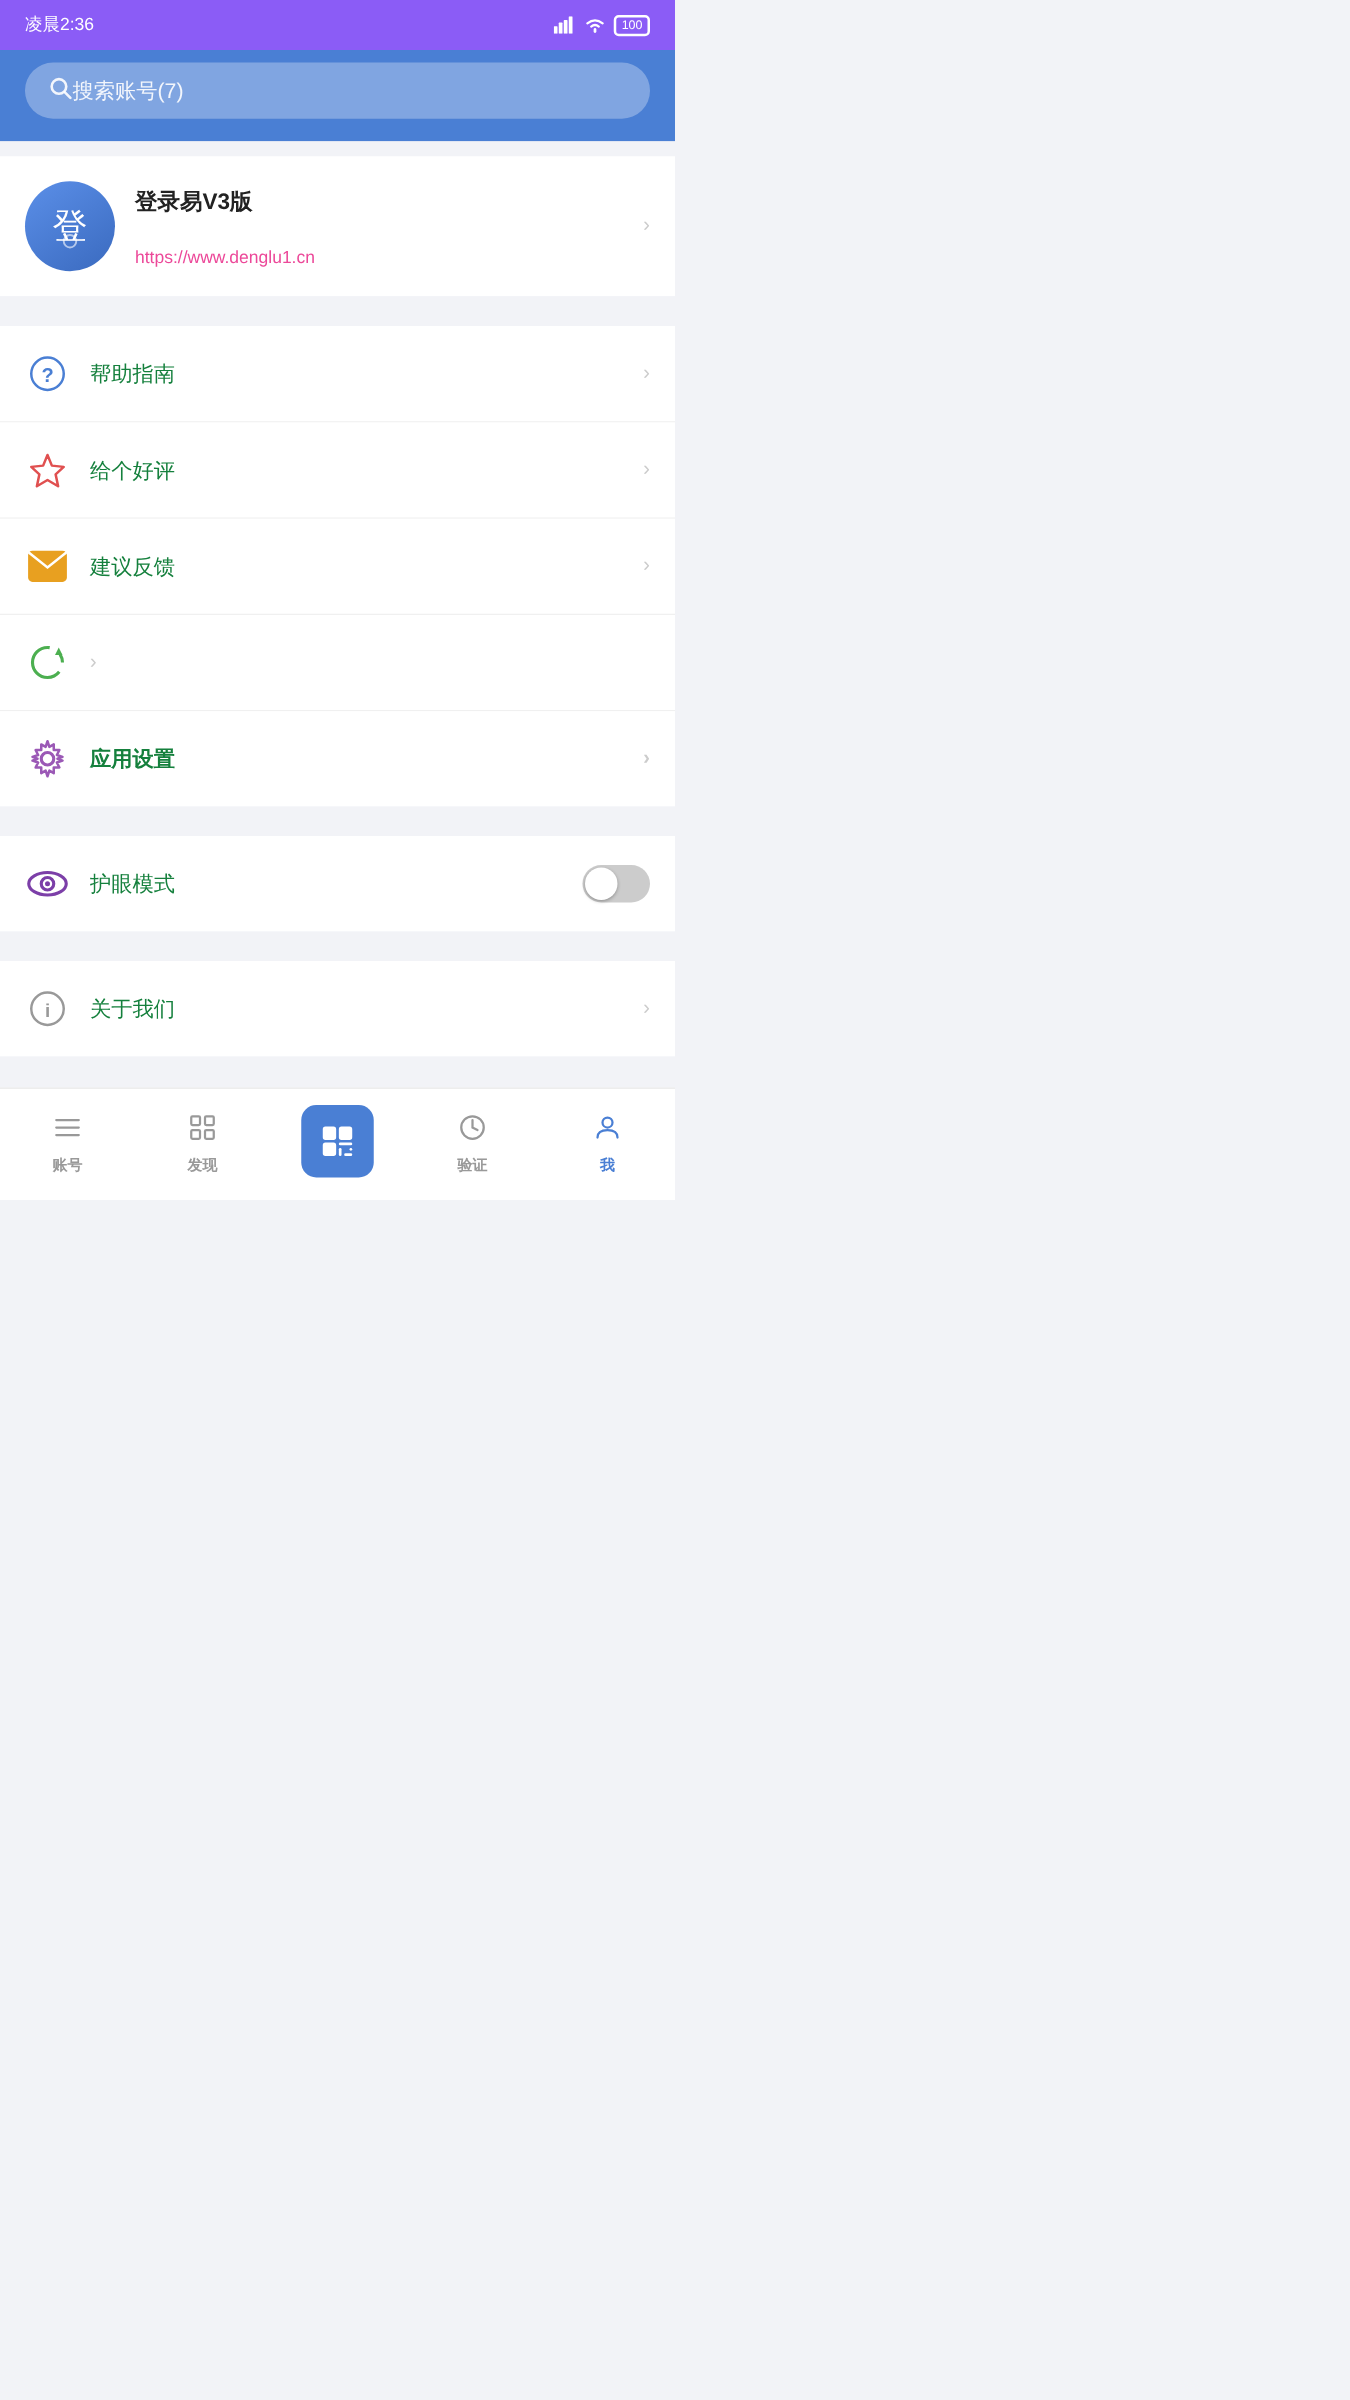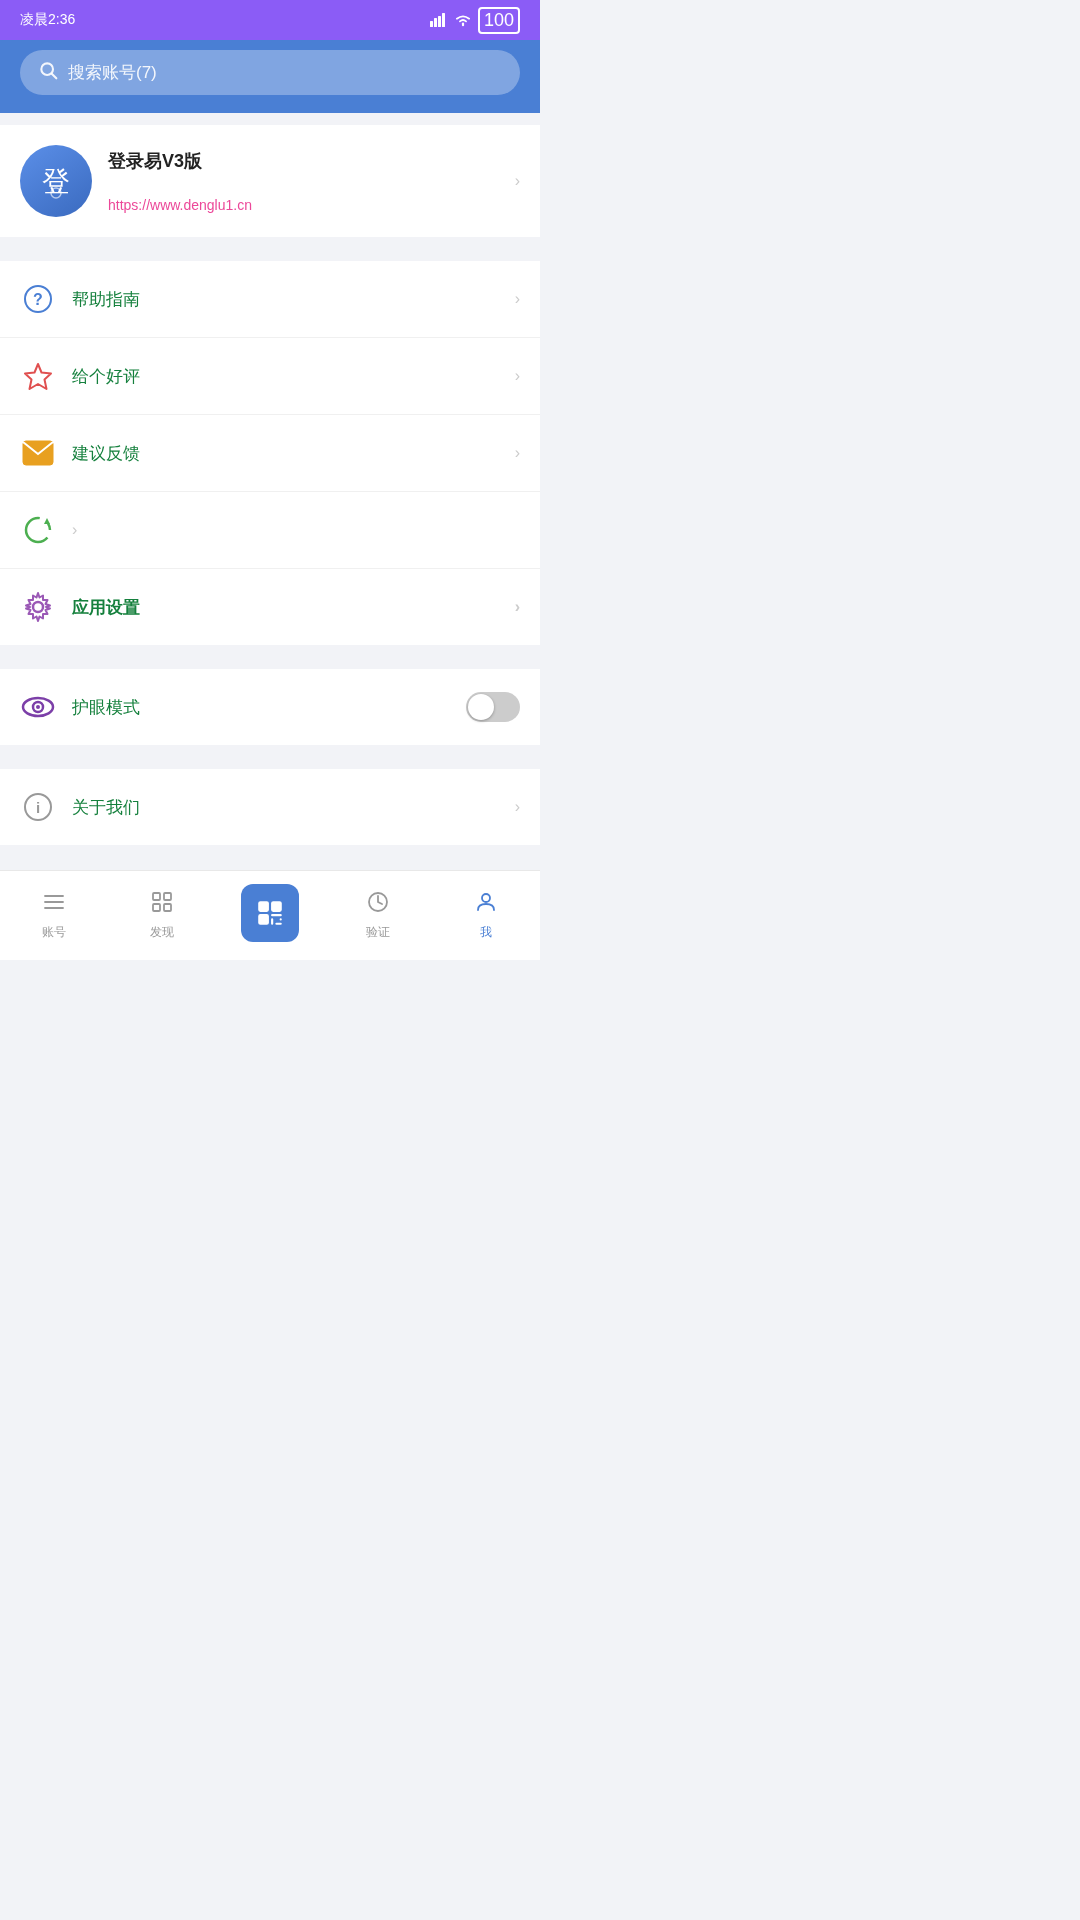--- a/index.html
+++ b/index.html
@@ -28,36 +28,35 @@
     }
     .status-icons {
       display: flex;
       align-items: center;
       gap: 6px;
     }
     .battery-box {
       border: 2px solid white;
       border-radius: 4px;
       padding: 1px 4px;
-      font-size: 18px;
+      font-size: 10px;
       position: relative;
     }
 
     
     .search-bar-container {
       background: #4a7fd4;
       padding: 10px 20px 18px;
     }
     .search-bar {
       background: rgba(255,255,255,0.3);
       border-radius: 25px;
       display: flex;
       align-items: center;
       padding: 10px 18px;
-      gap: 10px;
     }
     .search-icon-svg {
       color: rgba(255,255,255,0.85);
       font-size: 18px;
     }
     .search-placeholder {
       color: rgba(255,255,255,0.9);
       font-size: 17px;
     }
 
@@ -180,20 +179,21 @@
     .bottom-nav {
       position: absolute;
       bottom: 0;
       left: 0;
       right: 0;
       height: 90px;
       background: white;
       display: flex;
       align-items: center;
       border-top: 1px solid #e8e8e8;
+      font-weight: bold;
     }
     .nav-item {
       flex: 1;
       display: flex;
       flex-direction: column;
       align-items: center;
       justify-content: center;
       gap: 4px;
       cursor: pointer;
       height: 100%;

